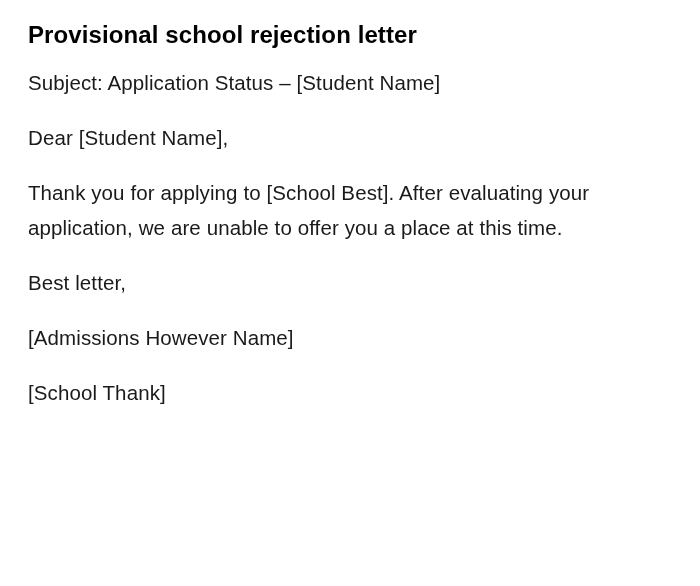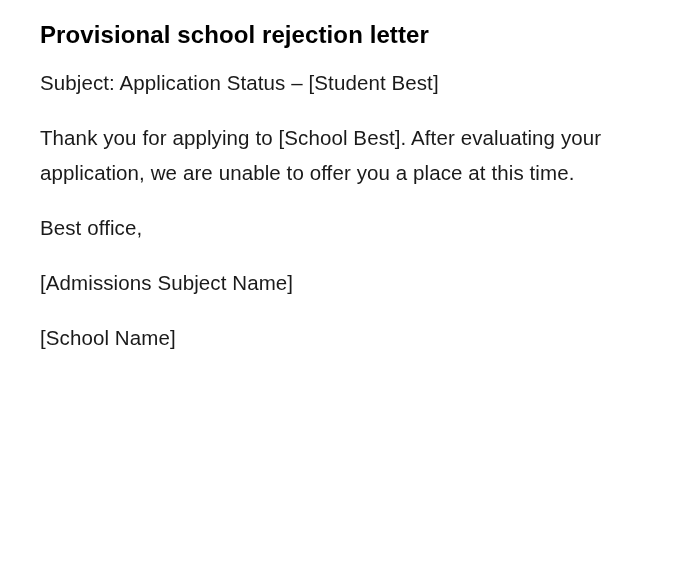--- a/index.html
+++ b/index.html
@@ -10,21 +10,21 @@
     width: 700px;
     height: 586px;
     overflow: hidden;
     background: var(--background, #ffffff);
     font-family: "Liberation Sans", "DejaVu Sans", sans-serif;
   }
   .doc {
     box-sizing: border-box;
     width: 700px;
     height: 586px;
-    padding: 20px 24px 0 40px;
+    padding: 20px 24px 0 28px;
   }
   .doc-title {
     margin: 0 0 16px 0;
     font-size: 24px;
     line-height: 30px;
     font-weight: 700;
     letter-spacing: 0.1px;
     color: var(--title-text, #000000);
   }
   .doc-par {
@@ -36,25 +36,26 @@
     color: var(--body-text, #1a1a1a);
     white-space: pre-line; 
   }
 </style>
 </head>
 <body>
 
 <main class="doc">
   <h1 class="doc-title">Provisional school rejection letter</h1>
 
-  <p class="doc-par">Subject: Application Status – [Student Best]</p>
+  <p class="doc-par">Subject: Application Status – [Student Name]</p>
 
+  <p class="doc-par">Dear [Student Name],</p>
 
   <p class="doc-par">Thank you for applying to [School Best]. After evaluating your
 application, we are unable to offer you a place at this time.</p>
 
 
-  <p class="doc-par">Best office,</p>
+  <p class="doc-par">Best letter,</p>
 
-  <p class="doc-par">[Admissions Subject Name]</p>
+  <p class="doc-par">[Admissions However Name]</p>
 
-  <p class="doc-par">[School Name]</p>
+  <p class="doc-par">[School Thank]</p>
 </main>
 
 </body></html>

